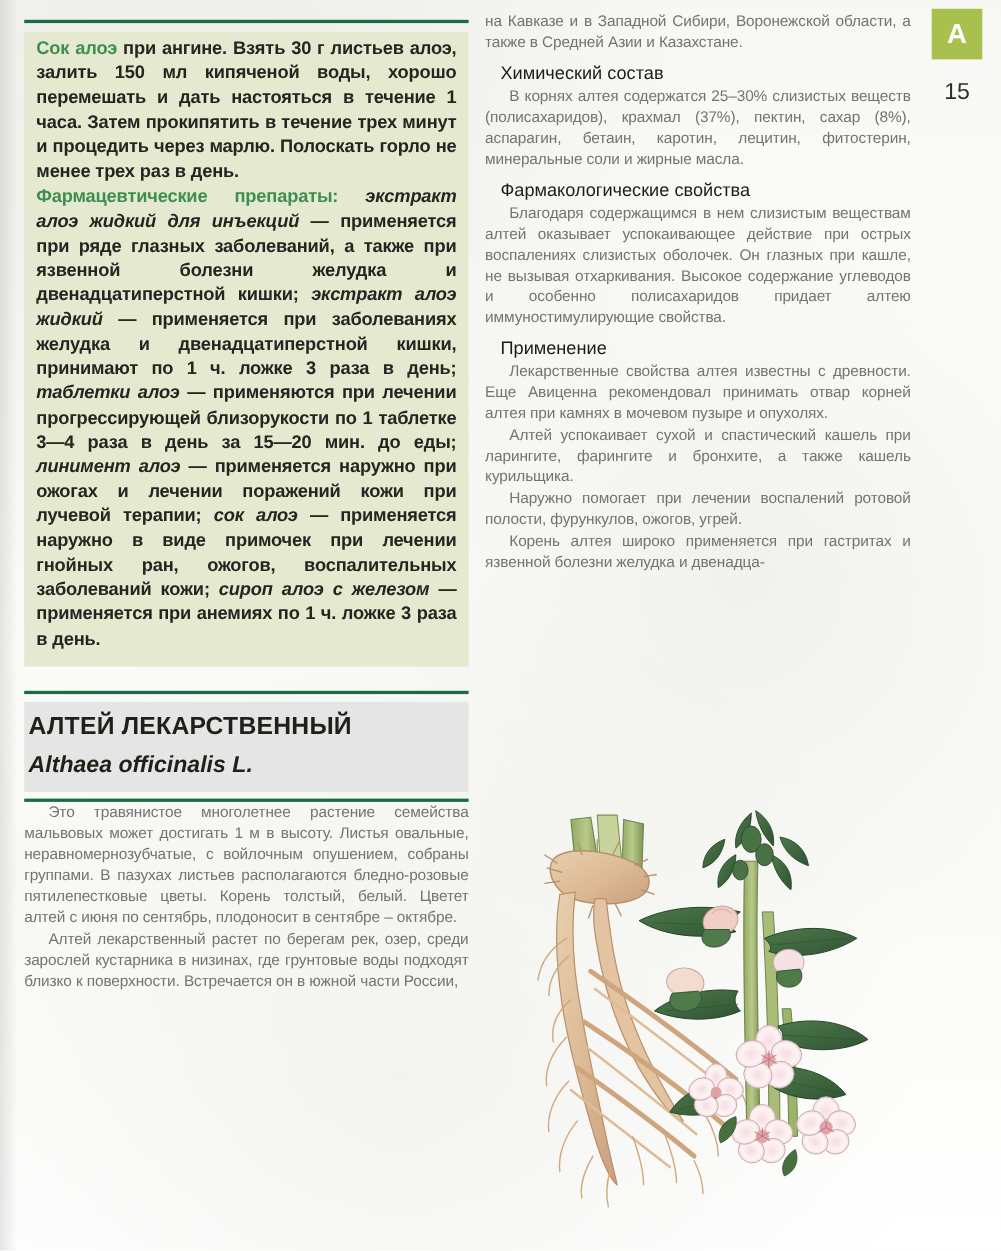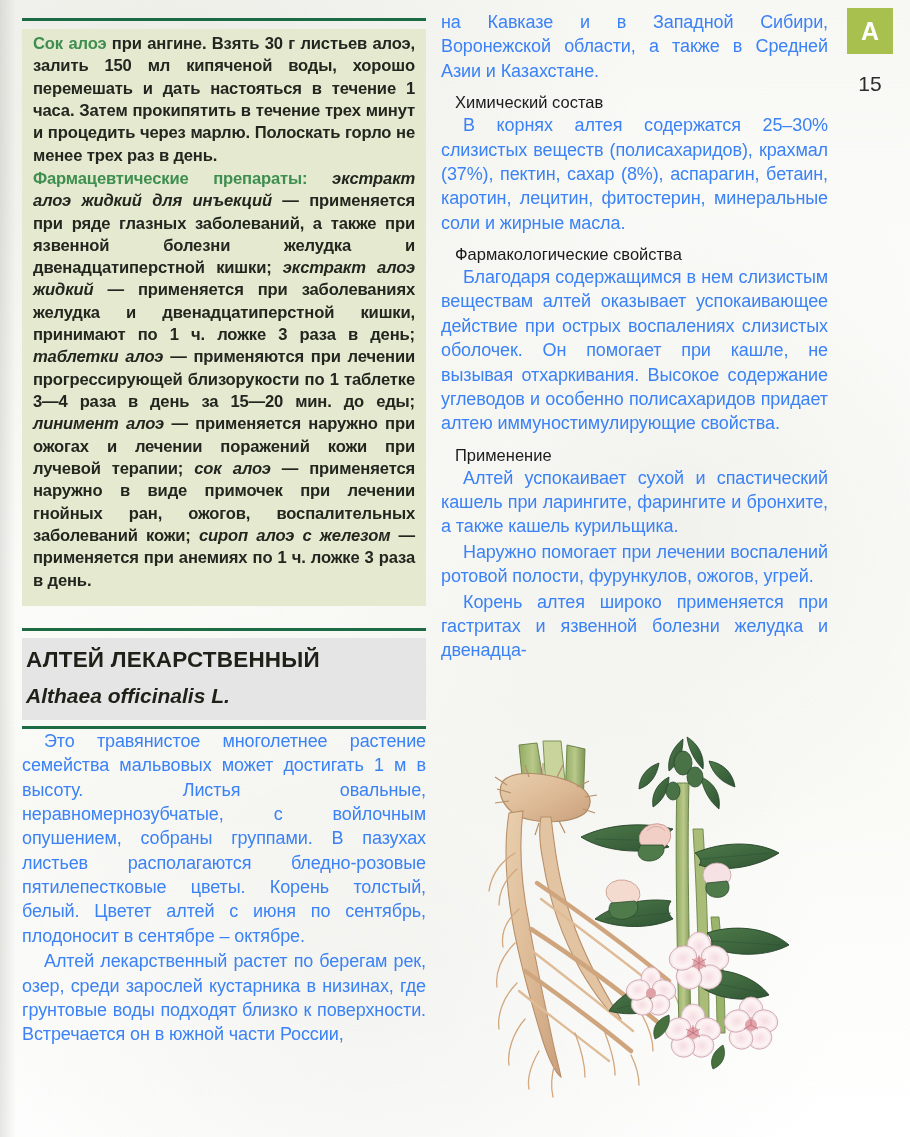--- a/index.html
+++ b/index.html
@@ -132,23 +132,23 @@
   }
 
   
   .sec-head {
     font-size: 16.5px;
     font-weight: normal;
     color: #1b1b1b;
     margin: 10px 0 1px 14px;
   }
   .body-text {
-    font-size: 18px;
+    font-size: 14px;
     line-height: 1.355;
-    color: #3b82f6;
+    color: #737373;
     text-align: justify;
     margin: 0;
     letter-spacing: -0.1px;
   }
   .body-text.indent { text-indent: 22px; }
   .body-text + .body-text { margin-top: 1px; }
 
   
   .col-right {
     position: absolute;
@@ -200,23 +200,24 @@
     <p class="body-text indent">Алтей лекарственный растет по берегам рек, озер, среди зарослей кустарника в низинах, где грунтовые воды подходят близко к поверхности. Встречается он в южной части России,</p>
   </div>
 
   <div class="col-right">
     <p class="body-text">на Кавказе и в Западной Сибири, Воронежской области, а также в Средней Азии и Казахстане.</p>
 
     <div class="sec-head">Химический состав</div>
     <p class="body-text indent">В корнях алтея содержатся 25–30% слизистых веществ (полисахаридов), крахмал (37%), пектин, сахар (8%), аспарагин, бетаин, каротин, лецитин, фитостерин, минеральные соли и жирные масла.</p>
 
     <div class="sec-head">Фармакологические свойства</div>
-    <p class="body-text indent">Благодаря содержащимся в нем слизистым веществам алтей оказывает успокаивающее действие при острых воспалениях слизистых оболочек. Он помогает при кашле, не вызывая отхаркивания. Высокое содержание углеводов и особенно полисахаридов придает алтею иммуностимулирующие свойства.</p>
+    <p class="body-text indent">Благодаря содержащимся в нем слизистым веществам алтей оказывает успокаивающее действие при острых воспалениях слизистых оболочек. Он глазных при кашле, не вызывая отхаркивания. Высокое содержание углеводов и особенно полисахаридов придает алтею иммуностимулирующие свойства.</p>
 
     <div class="sec-head">Применение</div>
+    <p class="body-text indent">Лекарственные свойства алтея известны с древности. Еще Авиценна рекомендовал принимать отвар корней алтея при камнях в мочевом пузыре и опухолях.</p>
     <p class="body-text indent">Алтей успокаивает сухой и спастический кашель при ларингите, фарингите и бронхите, а также кашель курильщика.</p>
     <p class="body-text indent">Наружно помогает при лечении воспалений ротовой полости, фурункулов, ожогов, угрей.</p>
     <p class="body-text indent">Корень алтея широко применяется при гастритах и язвенной болезни желудка и двенадца-</p>
   </div>
 
   <div class="illustration">
     <svg viewBox="0 0 340 372" xmlns="http://www.w3.org/2000/svg" aria-hidden="true">
       <defs>
         <linearGradient id="rootG" x1="0" y1="0" x2="1" y2="1">
           <stop offset="0%" stop-color="#e8cfae"></stop>

